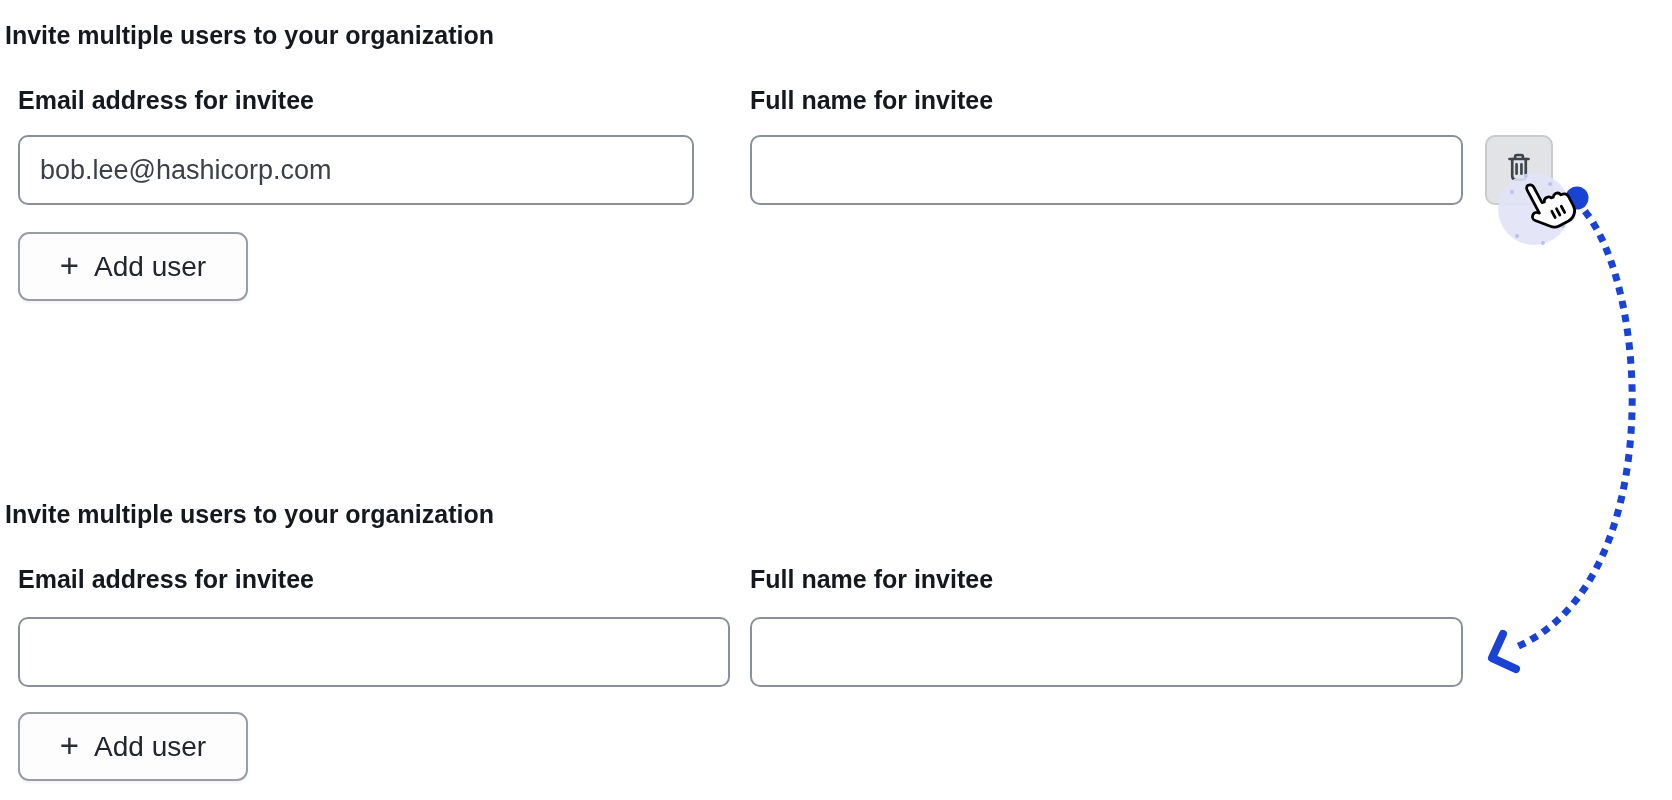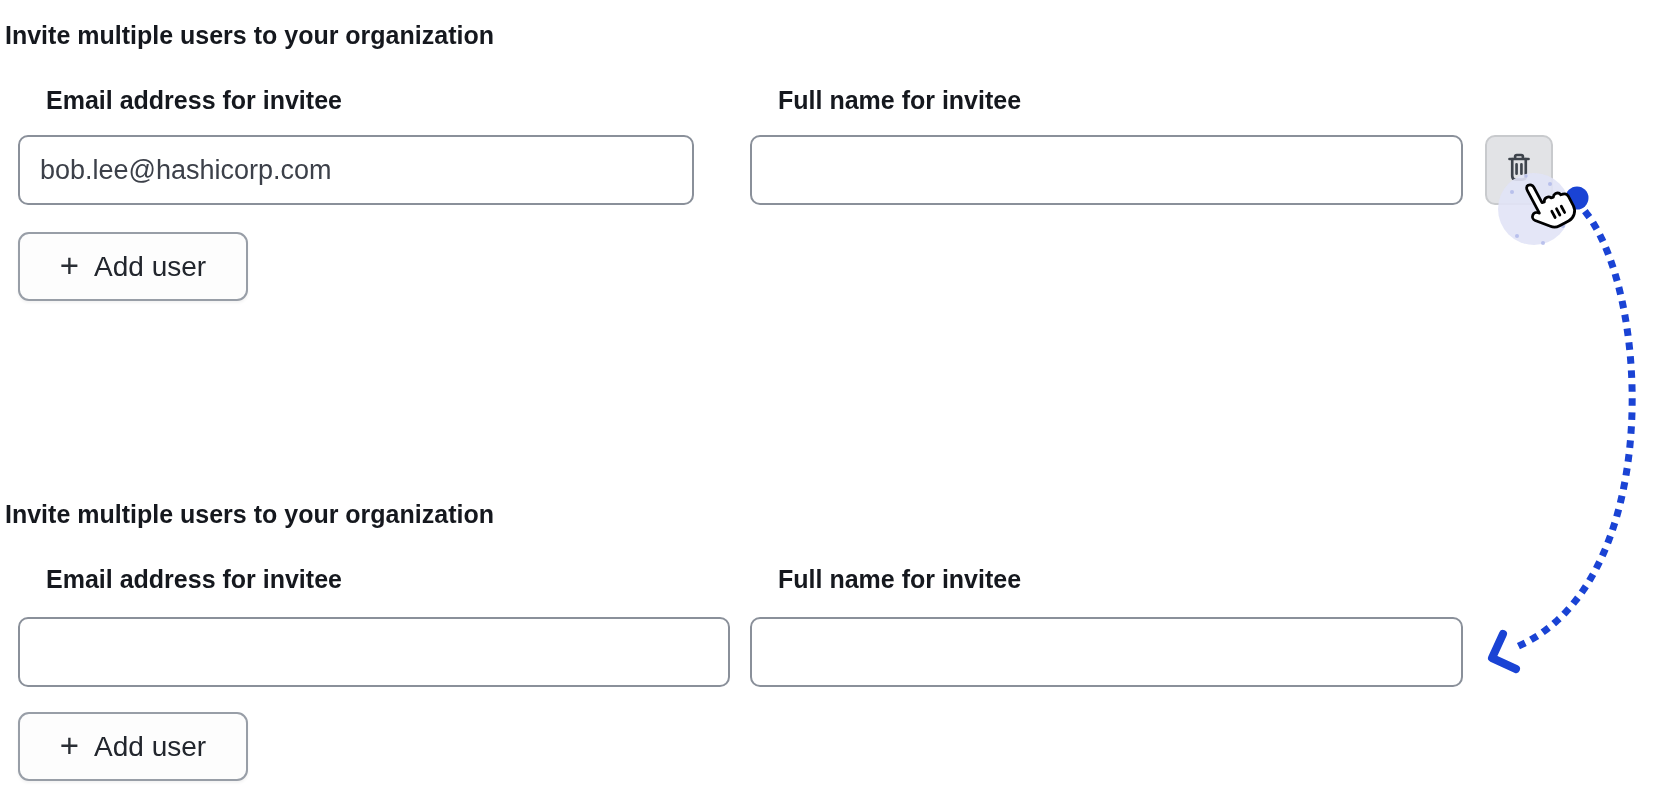--- a/index.html
+++ b/index.html
@@ -11,21 +11,21 @@
     overflow: hidden;
   }
   .heading {
     position: absolute; left: 5px;
     font-size: 25px; font-weight: 700; color: #15181e;
     white-space: nowrap; line-height: 30px;
   }
   .field-label {
     position: absolute;
     font-size: 25px; font-weight: 700; color: #15181e;
-    white-space: nowrap; line-height: 30px; margin-left: 28px;
+    white-space: nowrap; line-height: 30px;
   }
   .text-input {
     position: absolute; height: 70px;
     box-sizing: border-box;
     border: 2px solid #8a909a; border-radius: 10px;
     background: #ffffff;
     font-family: "Liberation Sans", sans-serif;
     font-size: 27px; color: #3c4049;
     padding: 0 20px;
     outline: none;

